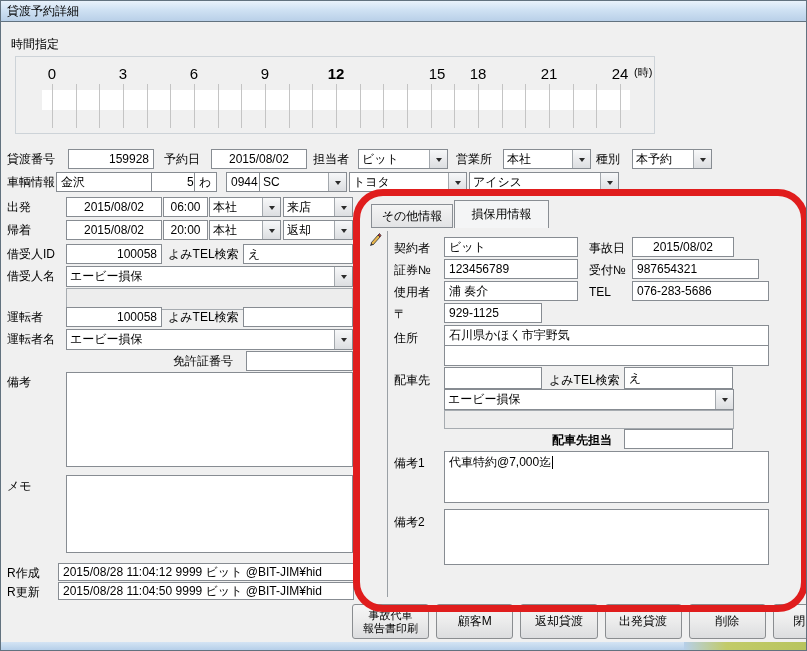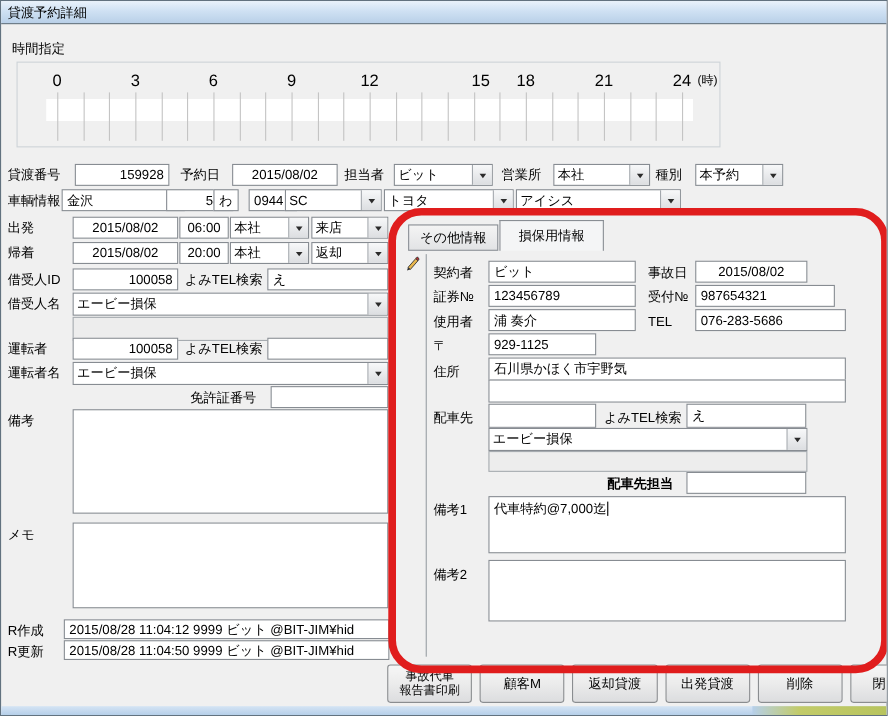--- a/index.html
+++ b/index.html
@@ -63,21 +63,21 @@
         <div class="tick" style="left: 154.3px; top: 27px; height: 44px;"></div>
         <div class="tick" style="left: 178px; top: 27px; height: 44px;"></div>
         <span class="hourlbl" style="left: 178px; top: 8px;">6</span>
         <div class="tick" style="left: 201.7px; top: 27px; height: 44px;"></div>
         <div class="tick" style="left: 225.3px; top: 27px; height: 44px;"></div>
         <div class="tick" style="left: 249px; top: 27px; height: 44px;"></div>
         <span class="hourlbl" style="left: 249px; top: 8px;">9</span>
         <div class="tick" style="left: 272.7px; top: 27px; height: 44px;"></div>
         <div class="tick" style="left: 296.3px; top: 27px; height: 44px;"></div>
         <div class="tick" style="left: 320px; top: 27px; height: 44px;"></div>
-        <span class="hourlbl" style="left: 320px; top: 8px;">12</span>
+        <span class="hourlbl" style="left: 320px; top: 8px; font-weight: bold;">12</span>
         <div class="tick" style="left: 343.7px; top: 27px; height: 44px;"></div>
         <div class="tick" style="left: 367.3px; top: 27px; height: 44px;"></div>
         <div class="tick" style="left: 391px; top: 27px; height: 44px;"></div>
         <span class="hourlbl" style="left: 391px; top: 8px; margin-left: 30px;">15</span>
         <div class="tick" style="left: 414.7px; top: 27px; height: 44px;"></div>
         <div class="tick" style="left: 438.3px; top: 27px; height: 44px;"></div>
         <div class="tick" style="left: 462px; top: 27px; height: 44px;"></div>
         <span class="hourlbl" style="left: 462px; top: 8px;">18</span>
         <div class="tick" style="left: 485.7px; top: 27px; height: 44px;"></div>
         <div class="tick" style="left: 509.3px; top: 27px; height: 44px;"></div>

